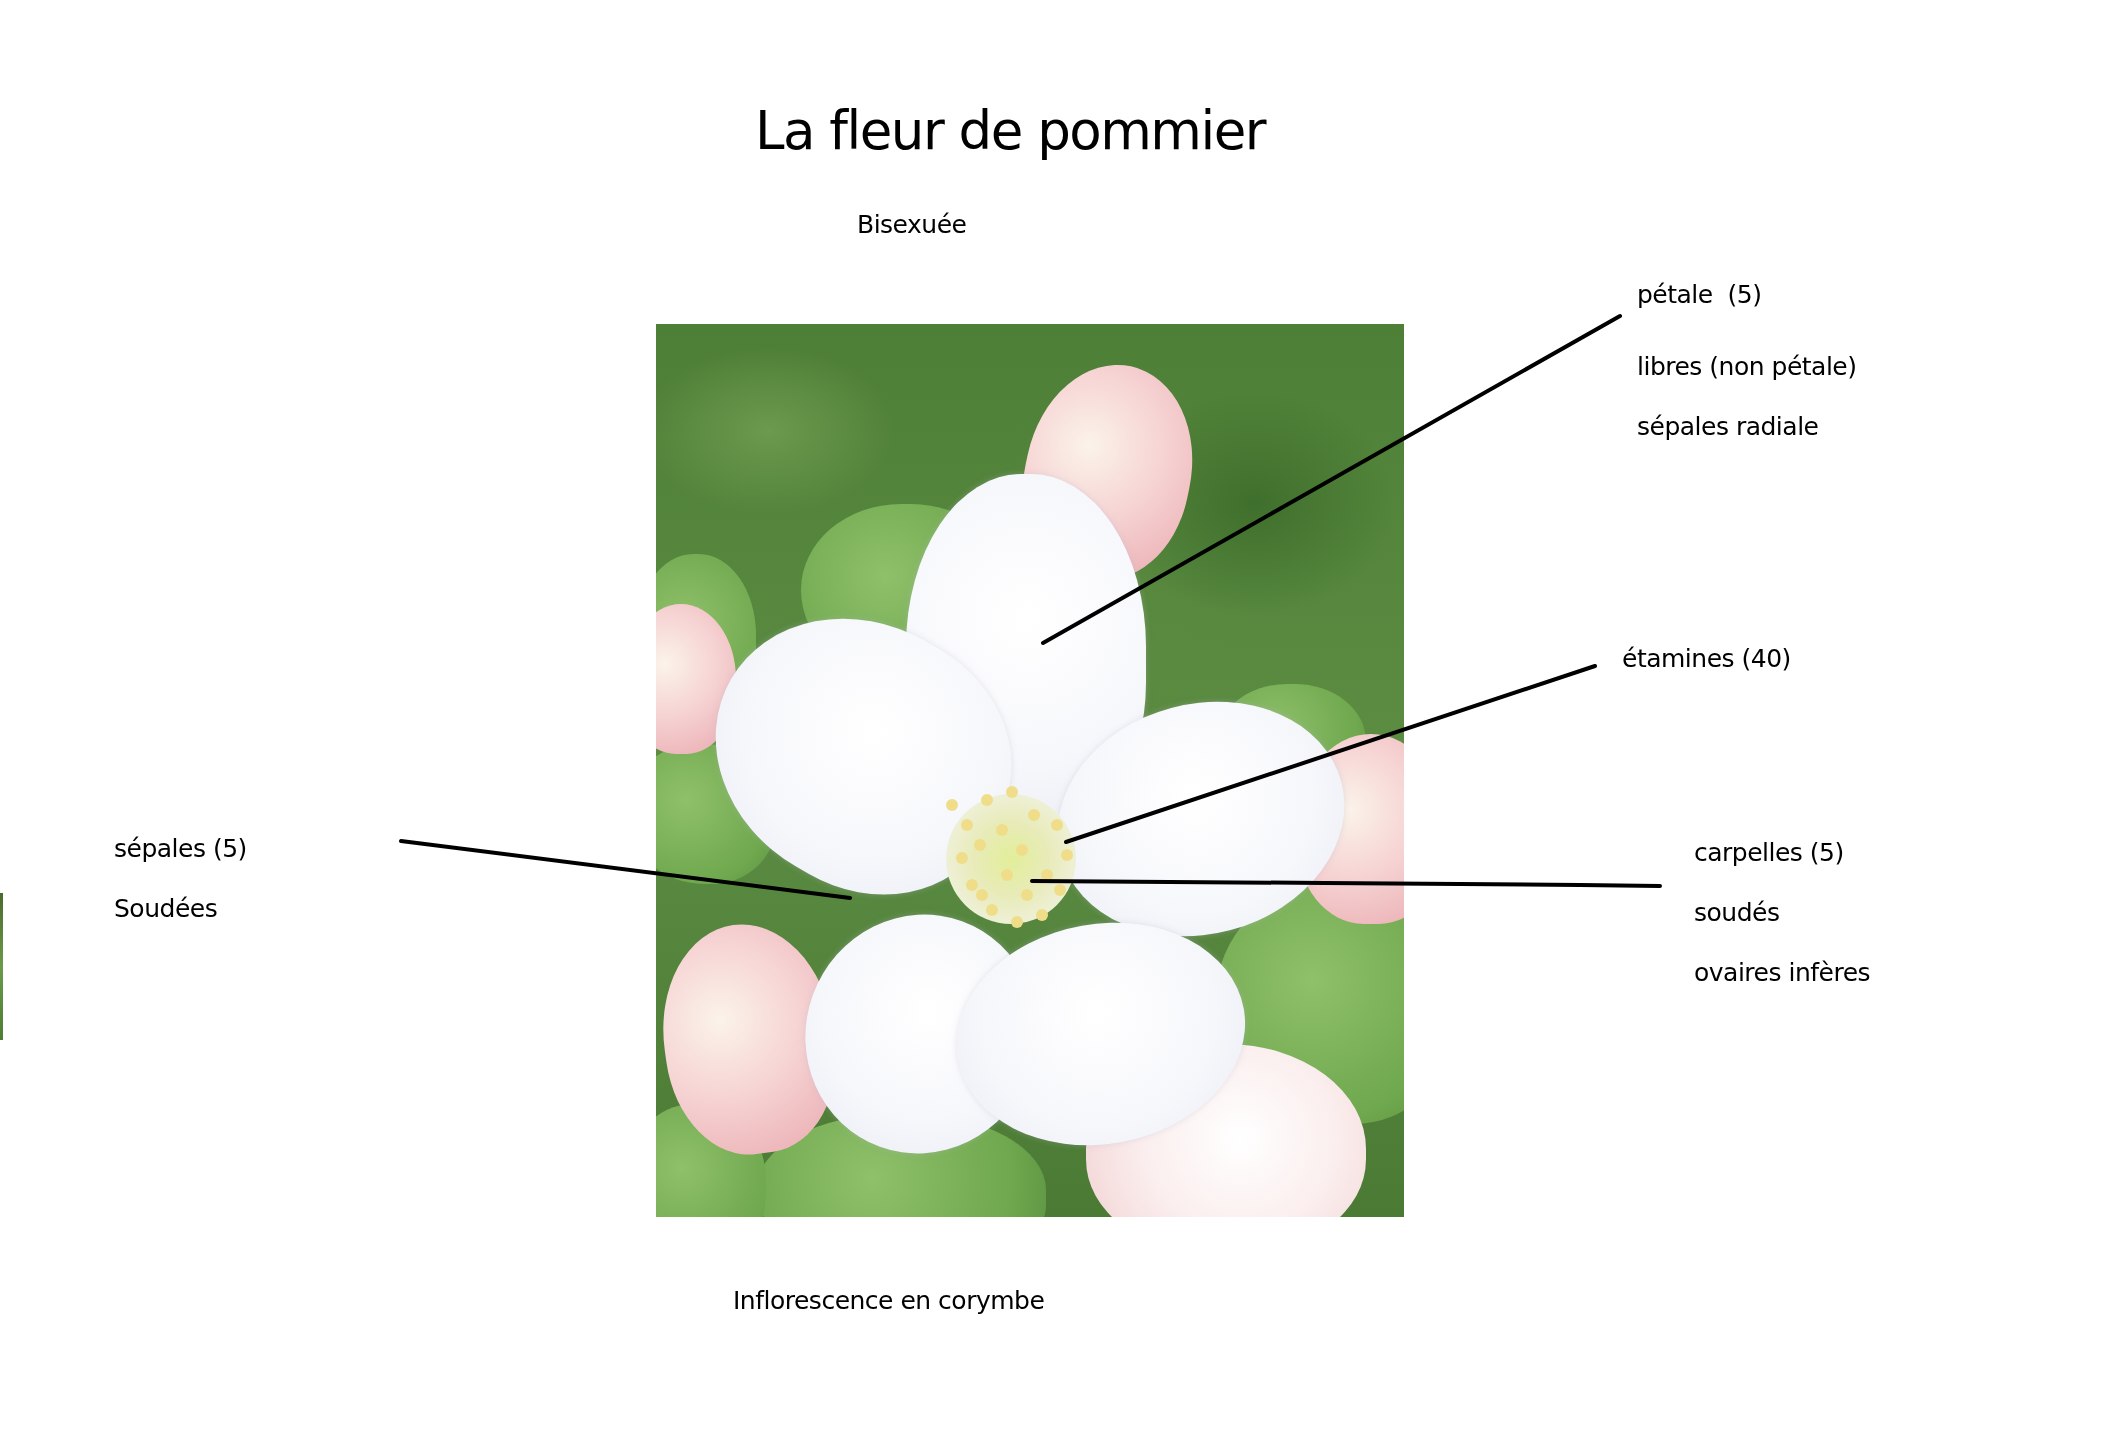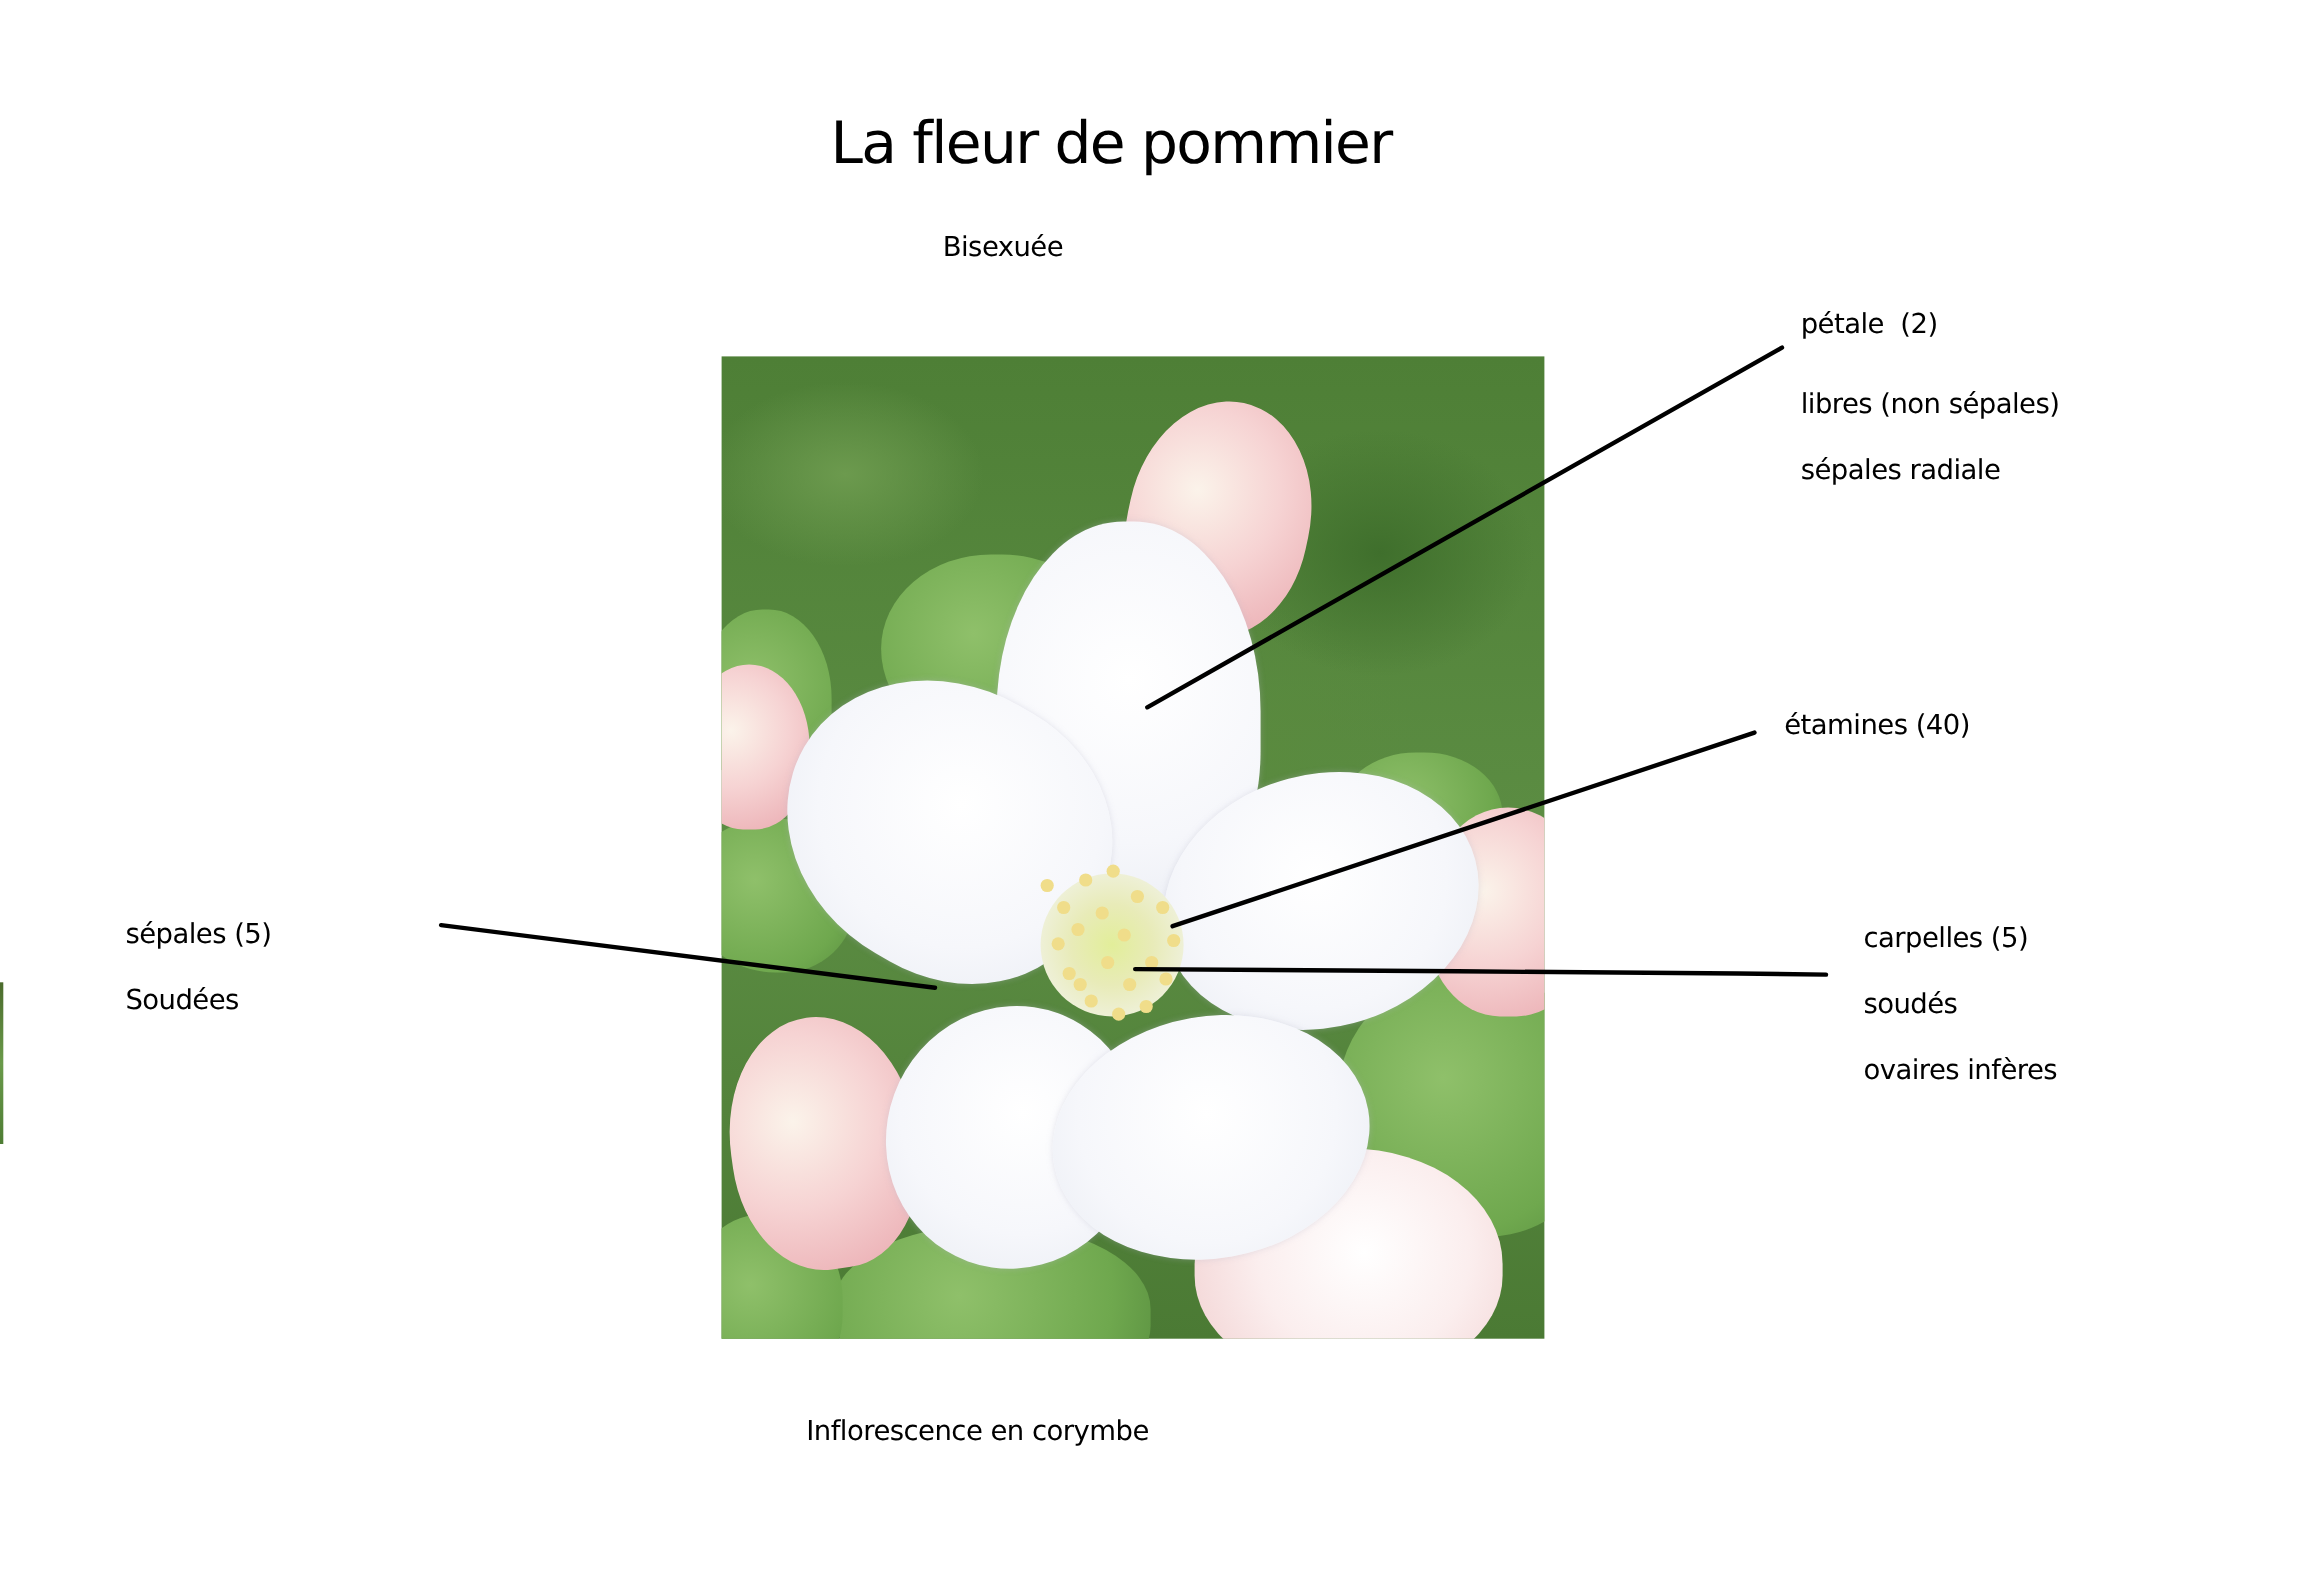--- a/index.html
+++ b/index.html
@@ -83,22 +83,22 @@
 </div>
 
 <svg class="lines" viewBox="0 0 2108 1440">
   <line x1="1620" y1="316" x2="1043" y2="643" stroke="#000" stroke-width="4" stroke-linecap="round"></line>
   <line x1="1595" y1="666" x2="1066" y2="842" stroke="#000" stroke-width="4" stroke-linecap="round"></line>
   <polyline points="1032,881 1325,883 1580,885 1660,886" fill="none" stroke="#000" stroke-width="4" stroke-linecap="round"></polyline>
   <line x1="401" y1="841" x2="850" y2="898" stroke="#000" stroke-width="4" stroke-linecap="round"></line>
 </svg>
 
 <div class="txt sub" style="left:1637px; top:282px;">
-  <span class="label-line" style="white-space:pre;">pétale  (2)</span>
-  <span class="label-line" style="height:60px; margin-top:12px;">libres (non sépales)</span>
+  <span class="label-line" style="white-space:pre;">pétale  (5)</span>
+  <span class="label-line" style="height:60px; margin-top:12px;">libres (non pétale)</span>
   <span class="label-line">sépales radiale</span>
 </div>
 
 <div class="txt sub" style="left:1622px; top:646px;">
   <span class="label-line">étamines (40)</span>
 </div>
 
 <div class="txt sub" style="left:114px; top:836px;">
   <span class="label-line">sépales (5)</span>
   <span class="label-line">Soudées</span>

